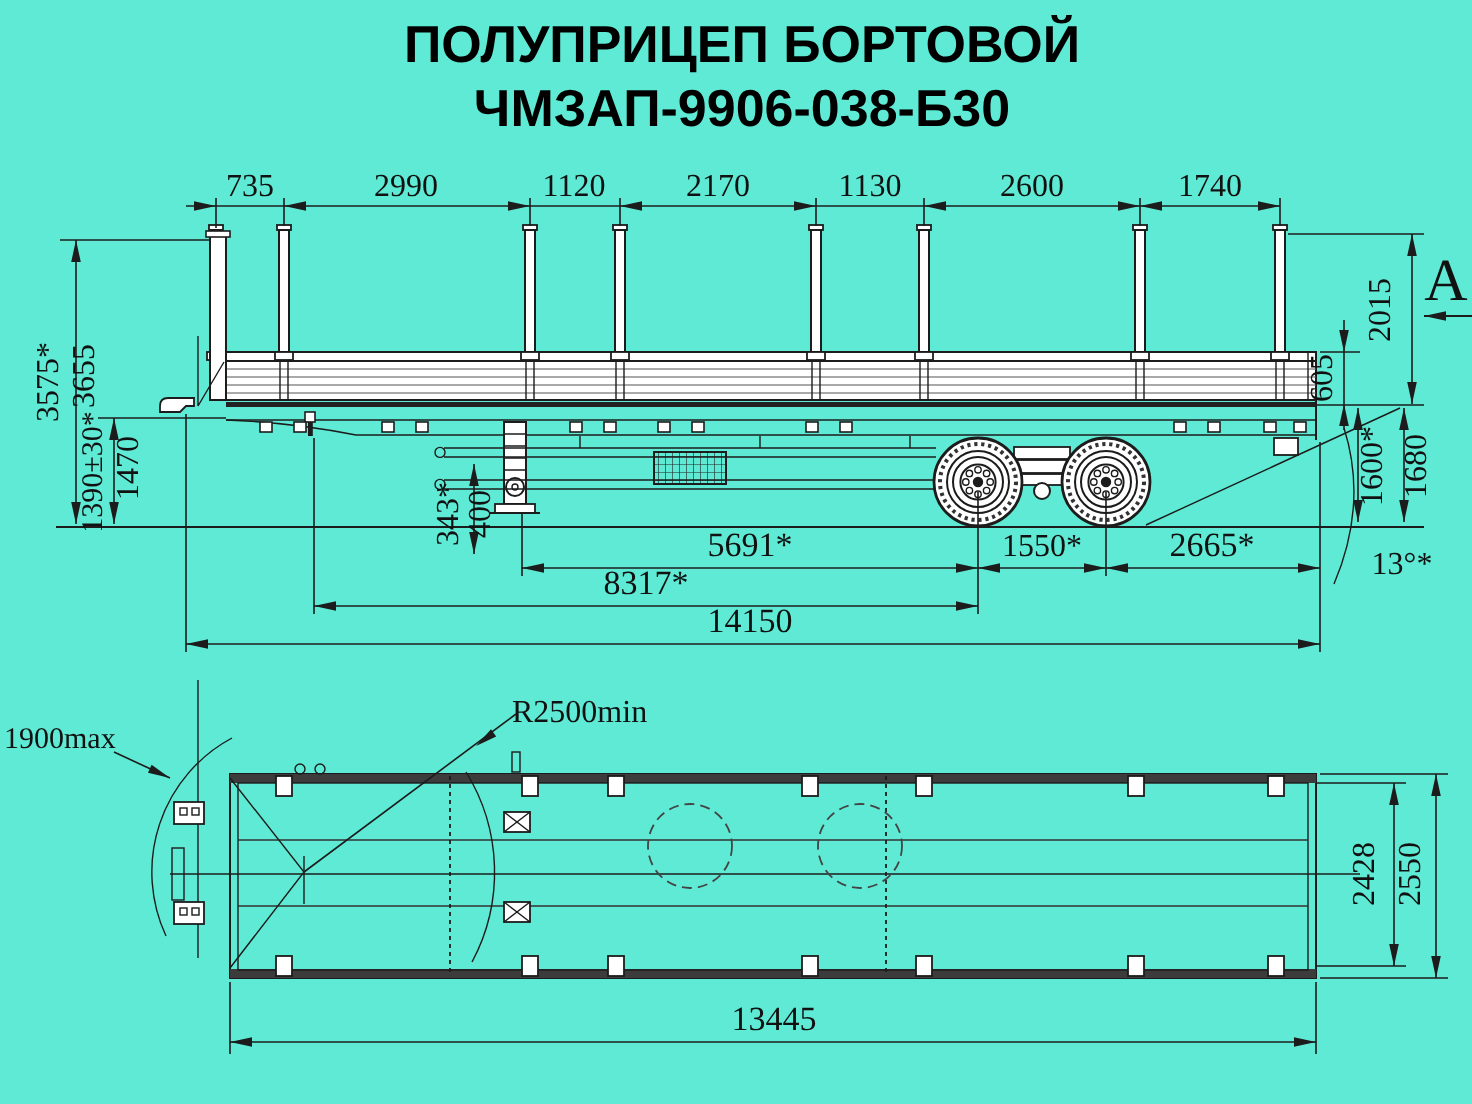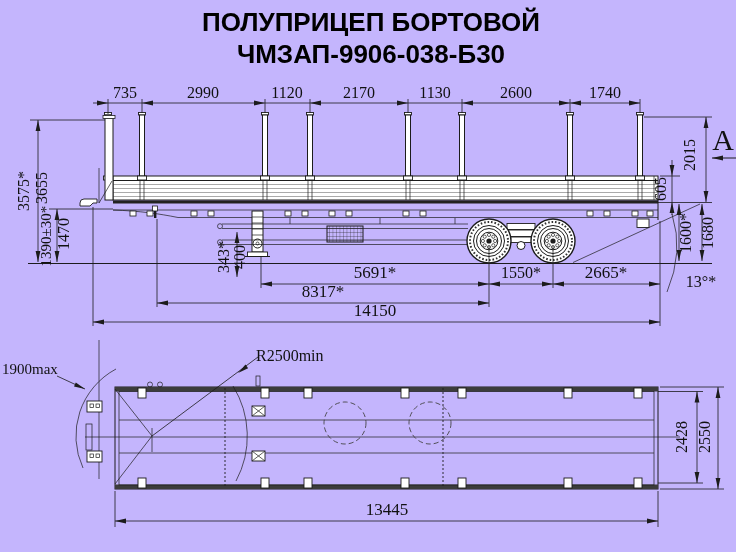--- a/index.html
+++ b/index.html
@@ -1,16 +1,16 @@
 <!DOCTYPE html>
 <html><head>
 <meta charset="utf-8">
 <style>
   html,body{margin:0;padding:0;background:#fff;}
-  .page{position:relative;width:736px;height:552px;background:#c4b5fd;overflow:hidden;}
+  .page{position:relative;width:736px;height:552px;background:#5eead4;overflow:hidden;}
   svg{position:absolute;left:0;top:0;}
   .ln{fill:none;stroke:#1c1c1c;stroke-width:1;}
   .lt{fill:none;stroke:#1c1c1c;stroke-width:0.7;}
   .dim{fill:none;stroke:#1c1c1c;stroke-width:0.8;}
   .ar{fill:#1c1c1c;stroke:none;}
   .wh{fill:#fff;stroke:#1c1c1c;}
   text{font-family:"Liberation Serif",serif;fill:#111;}
   .t15{font-size:15px;} .t16{font-size:16px;} .t17{font-size:17px;}
   .ttl{font-family:"Liberation Sans",sans-serif;font-weight:700;font-size:26px;fill:#000;}
   .big{font-size:30px;}

